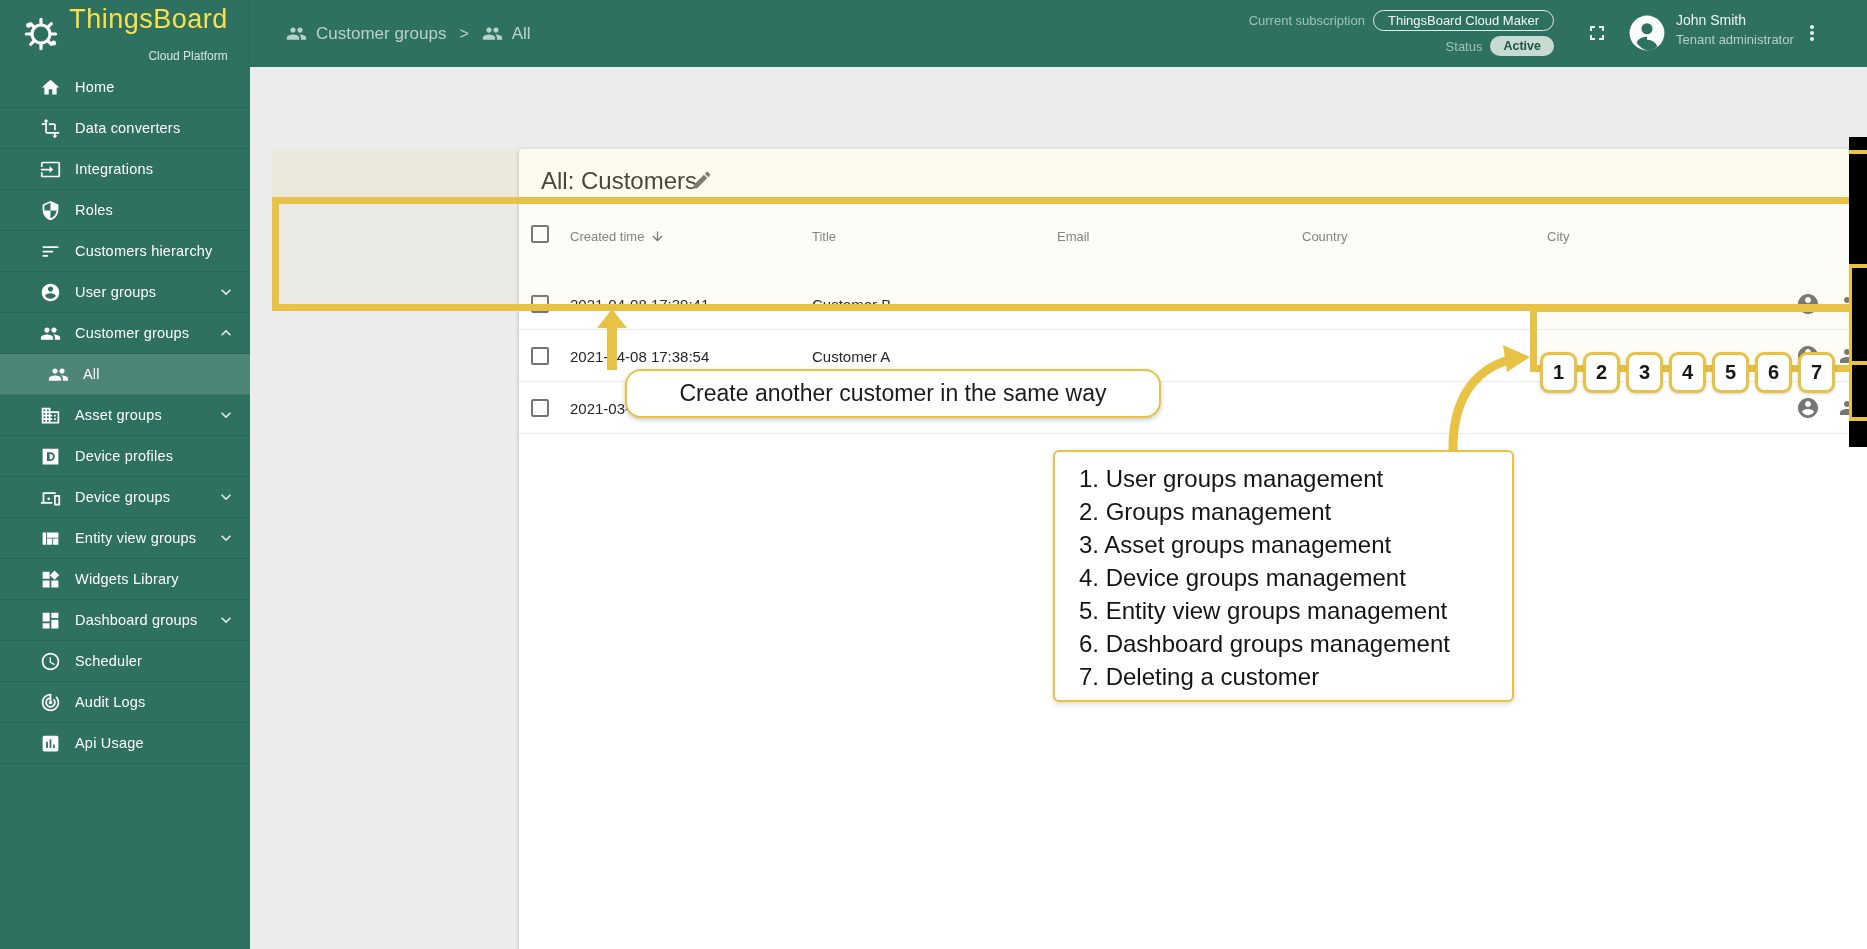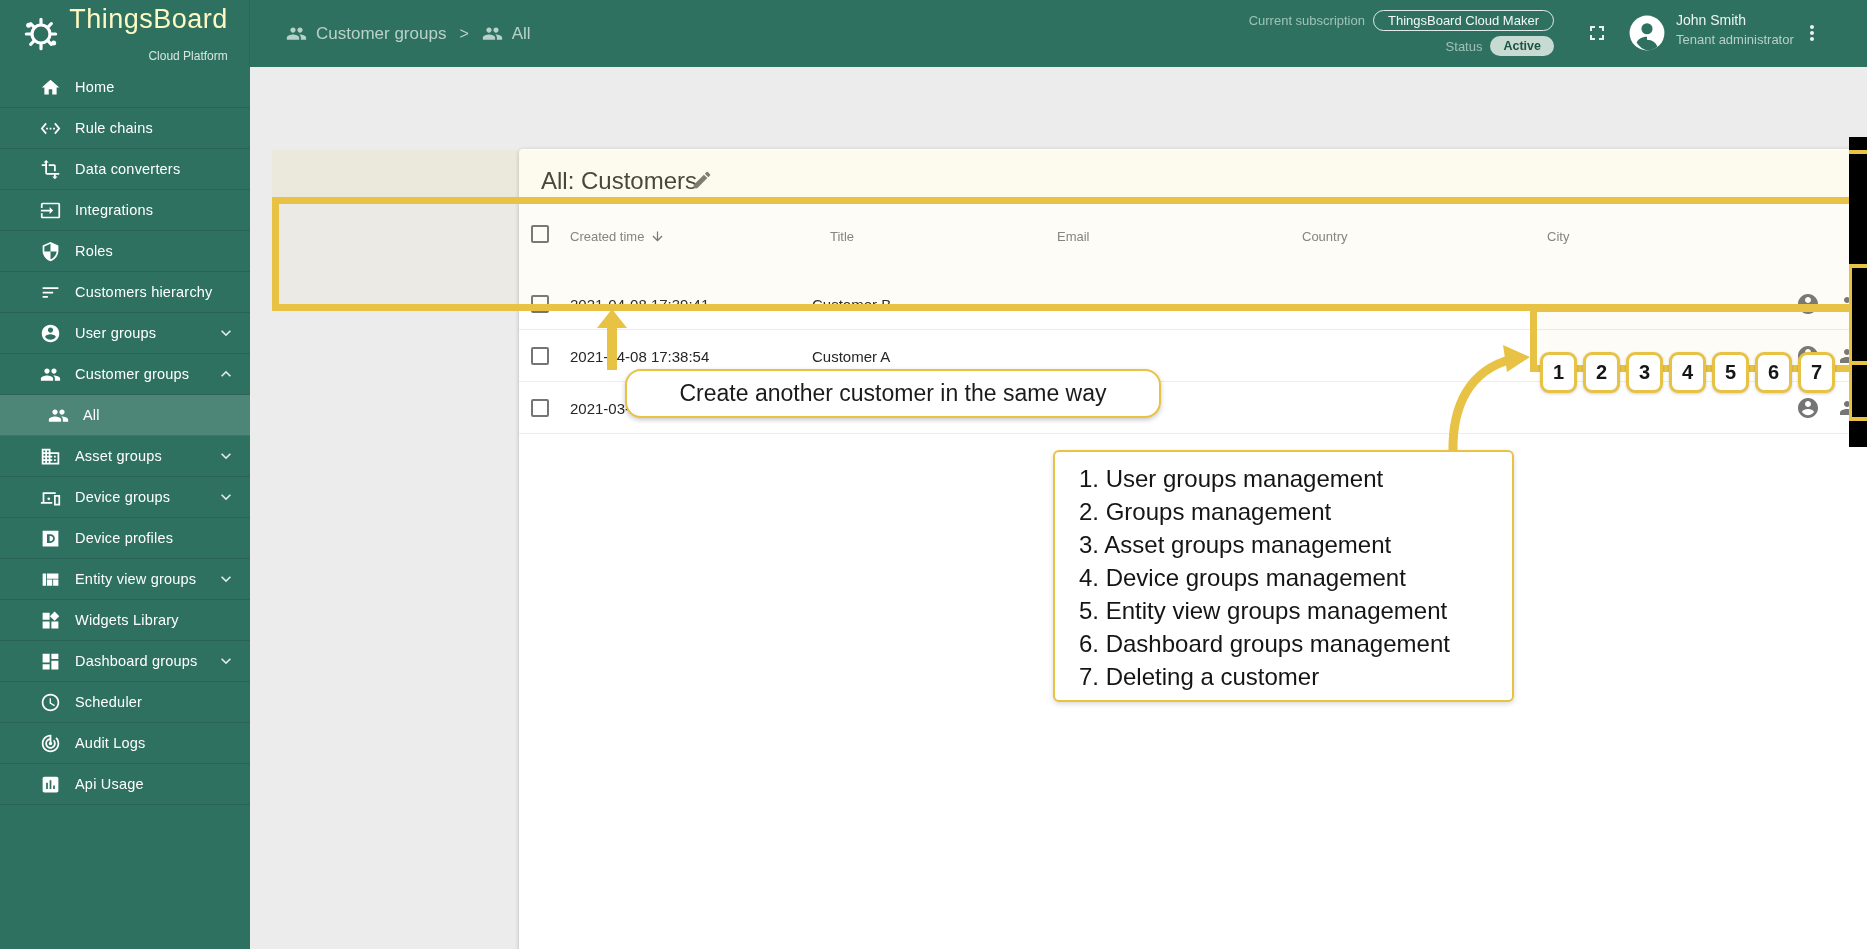--- a/index.html
+++ b/index.html
@@ -11,21 +11,21 @@
   html,body{width:1867px;height:949px;overflow:hidden;font-family:"Liberation Sans",sans-serif;background:#ececec}
   .screen{position:relative;width:1867px;height:949px}
   svg{display:block}
   .ic{width:24px;height:24px;fill:currentColor}
 
   
   .topbar{position:absolute;left:0;top:0;width:1867px;height:67px;background:var(--green);z-index:3}
   .logo{position:absolute;left:0;top:0;width:250px;height:67px;display:flex;align-items:center;justify-content:center;gap:8px;color:#fff;border-right:1px solid rgba(0,0,0,.08)}
   .logo .gear{width:40px;height:40px;color:#fff}
   .logo-text{display:flex;flex-direction:column;align-items:flex-end;line-height:1}
-  .logo-name{font-size:27px;font-weight:500;letter-spacing:.5px;color:#fef9c3}
+  .logo-name{font-size:27px;font-weight:500;letter-spacing:.5px;color:#fde047}
   .logo-sub{font-size:12px;color:#d7e7e0;margin-top:17px}
   .breadcrumb{position:absolute;left:286px;top:0;height:67px;display:flex;align-items:center;gap:9px;color:#b9d2c9;font-size:17px}
   .breadcrumb .ic{width:21px;height:21px}
   .crumb-sep{color:#b9d2c9;font-size:16px;margin:0 4px}
   .sub-block{position:absolute;right:313px;top:10px;display:flex;flex-direction:column;gap:5px;align-items:flex-end}
   .sub-row{display:flex;align-items:center;gap:8px}
   .sub-label{font-size:13px;color:#9fc2b6}
   .pill-outline{border:1.5px solid rgba(255,255,255,.85);color:#f4f8f6;border-radius:14px;padding:2px 14px;font-size:13px;font-weight:500}
   .pill-active{background:#c8dbd2;color:#1d5244;border-radius:12px;padding:3px 13px;font-size:12.5px;font-weight:700}
   .fs-btn{position:absolute;left:1585px;top:21px;color:#e9f2ee;background:none;border:none;cursor:pointer}
@@ -48,21 +48,21 @@
   .content{position:absolute;left:250px;top:67px;right:0;bottom:0;background:#ececec}
   .card{position:absolute;left:269px;top:82px;width:1569px;height:847px;background:#fff;border-radius:4px;box-shadow:0 1px 4px rgba(0,0,0,.22);z-index:1}
   .card-title{position:absolute;left:22px;top:18px;font-size:24px;color:#3a3a3a}
   .edit-btn{position:absolute;left:172px;top:20px;color:#757575;background:none;border:none;cursor:pointer}
   .edit-btn .ic{width:22px;height:22px}
 
   .thead{position:absolute;left:0;top:76px;width:100%;height:28px;font-size:13px;font-weight:500;color:#828282}
   .col{position:absolute;top:4px;white-space:nowrap}
   .col-cb{left:12px;top:0}
   .col-created{left:51px;display:flex;align-items:center;gap:6px}
-  .col-title{left:311px}.col-email{left:538px}.col-country{left:783px}.col-city{left:1028px}
+  .col-title{left:293px}.col-email{left:538px}.col-country{left:783px}.col-city{left:1028px}
   .sort-ic{width:15px;height:15px;fill:#757575}
 
   .cb{width:18px;height:18px;border:2px solid #757575;border-radius:2px;background:#fff;cursor:pointer}
 
   .rows{position:absolute;left:0;top:129px;width:100%}
   .trow{position:relative;height:52px;border-bottom:1px solid #ececec;font-size:15px;color:#262626}
   .trow .cb{position:absolute;left:12px;top:17px}
   .cell-created{position:absolute;left:51px;top:18px}
   .cell-title{position:absolute;left:293px;top:18px}
   .actions{position:absolute;left:1277px;top:14px;display:flex;gap:19px}
@@ -256,26 +256,20 @@
 
   <nav class="sidebar">
     <div class="nav-item">
         <svg class="nav-ic">
           <use href="#i-home"></use>
         </svg>
         <span class="nav-label">Home</span>
       </div>
     <div class="nav-item">
         <svg class="nav-ic">
-          <use href="#i-eth"></use>
-        </svg>
-        <span class="nav-label">Rule chains</span>
-      </div>
-    <div class="nav-item">
-        <svg class="nav-ic">
           <use href="#i-transform"></use>
         </svg>
         <span class="nav-label">Data converters</span>
       </div>
     <div class="nav-item">
         <svg class="nav-ic">
           <use href="#i-input"></use>
         </svg>
         <span class="nav-label">Integrations</span>
       </div>
@@ -319,32 +313,32 @@
         <svg class="nav-ic">
           <use href="#i-domain"></use>
         </svg>
         <span class="nav-label">Asset groups</span>
         <svg class="chev">
           <use href="#i-chevdown"></use>
         </svg>
       </div>
     <div class="nav-item">
         <svg class="nav-ic">
+          <use href="#i-devprofile"></use>
+        </svg>
+        <span class="nav-label">Device profiles</span>
+      </div>
+    <div class="nav-item">
+        <svg class="nav-ic">
           <use href="#i-devices"></use>
         </svg>
         <span class="nav-label">Device groups</span>
         <svg class="chev">
           <use href="#i-chevdown"></use>
         </svg>
-      </div>
-    <div class="nav-item">
-        <svg class="nav-ic">
-          <use href="#i-devprofile"></use>
-        </svg>
-        <span class="nav-label">Device profiles</span>
       </div>
     <div class="nav-item">
         <svg class="nav-ic">
           <use href="#i-quilt"></use>
         </svg>
         <span class="nav-label">Entity view groups</span>
         <svg class="chev">
           <use href="#i-chevdown"></use>
         </svg>
       </div>

